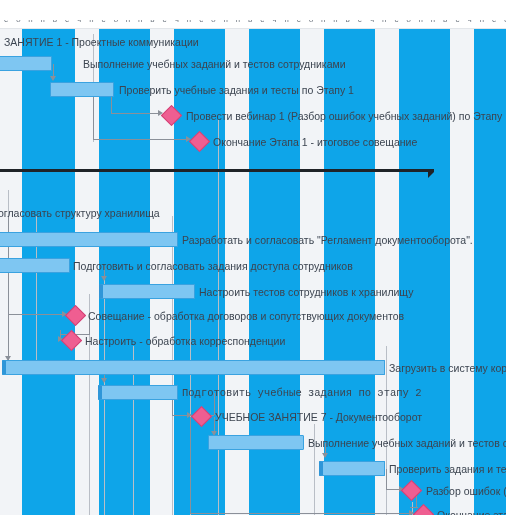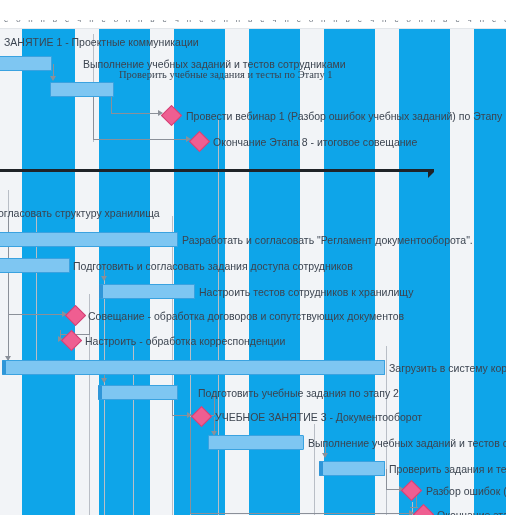--- a/index.html
+++ b/index.html
@@ -187,44 +187,44 @@
       <div class="link h" style="left: 190px; top: 493px; width: 222px;"></div>
       <div class="arrow-r" style="left: 409px; top: 490px;"></div>
       <div class="link v" style="left: 412px; top: 501px; height: 14px;"></div>
     </div>
 
   <div id="rows">
       <div class="lbl" style="left: 4px; top: 16px;">ЗАНЯТИЕ 1 - Проектные коммуникации</div>
       <div class="bar" style="left: -20px; top: 36px; width: 72px;"></div>
       <div class="lbl" style="left: 56px; top: 38px; padding-left: 27px;">Выполнение учебных заданий и тестов сотрудниками</div>
       <div class="bar" style="left: 50px; top: 62px; width: 64px;"></div>
-      <div class="lbl" style="left: 119px; top: 49px; font-family: Liberation Serif, serif;">Проверить учебные задания и тесты по Этапу 1</div>
+      <div class="lbl" style="left: 119px; top: 64px;">Проверить учебные задания и тесты по Этапу 1</div>
       <div class="milestone" style="left: 164px; top: 88px;"></div>
       <div class="lbl" style="left: 186px; top: 90px;">Провести вебинар 1 (Разбор ошибок учебных заданий) по Этапу 1</div>
       <div class="milestone" style="left: 192px; top: 114px;"></div>
-      <div class="lbl" style="left: 213px; top: 116px;">Окончание Этапа 8 - итоговое совещание</div>
+      <div class="lbl" style="left: 213px; top: 116px;">Окончание Этапа 1 - итоговое совещание</div>
       <div class="summary-line" style="left: -8px; top: 149px; width: 442px;"></div>
       <div class="summary-cap" style="left: 428px; top: 152px;"></div>
       <div class="lbl" style="left: -2px; top: 187px;">огласовать структуру хранилища</div>
       <div class="bar" style="left: -20px; top: 212px; width: 198px;"></div>
       <div class="lbl" style="left: 182px; top: 214px;">Разработать и согласовать "Регламент документооборота".</div>
       <div class="bar" style="left: -20px; top: 238px; width: 90px;"></div>
       <div class="lbl" style="left: 73px; top: 240px;">Подготовить и согласовать задания доступа сотрудников</div>
       <div class="bar capped" style="left: 99px; top: 264px; width: 96px;"></div>
       <div class="lbl" style="left: 199px; top: 266px;">Настроить тестов сотрудников к хранилищу</div>
       <div class="milestone" style="left: 68px; top: 288px;"></div>
       <div class="lbl" style="left: 88px; top: 290px;">Совещание - обработка договоров и сопутствующих документов</div>
       <div class="milestone" style="left: 64px; top: 313px;"></div>
       <div class="lbl" style="left: 85px; top: 315px;">Настроить - обработка корреспонденции</div>
       <div class="bar capped" style="left: 2px; top: 340px; width: 383px;"></div>
       <div class="lbl" style="left: 389px; top: 342px;">Загрузить в систему корр</div>
       <div class="bar capped" style="left: 98px; top: 365px; width: 80px;"></div>
-      <div class="lbl" style="left: 198px; top: 367px;">Подготовить учебные задания по этапу 2</div>
+      <div class="lbl" style="left: 182px; top: 367px; font-family: Liberation Mono, monospace;">Подготовить учебные задания по этапу 2</div>
       <div class="milestone" style="left: 194px; top: 389px;"></div>
-      <div class="lbl" style="left: 215px; top: 391px;">УЧЕБНОЕ ЗАНЯТИЕ 3 - Документооборот</div>
+      <div class="lbl" style="left: 215px; top: 391px;">УЧЕБНОЕ ЗАНЯТИЕ 7 - Документооборот</div>
       <div class="bar" style="left: 208px; top: 415px; width: 96px;"></div>
       <div class="lbl" style="left: 308px; top: 417px;">Выполнение учебных заданий и тестов сот</div>
       <div class="bar capped" style="left: 319px; top: 441px; width: 66px;"></div>
       <div class="lbl" style="left: 389px; top: 443px;">Проверить задания и тес</div>
       <div class="milestone" style="left: 404px; top: 463px;"></div>
       <div class="lbl" style="left: 426px; top: 465px;">Разбор ошибок (Ве</div>
       <div class="milestone" style="left: 416px; top: 487px;"></div>
       <div class="lbl" style="left: 437px; top: 489px;">Окончание эта</div>
     </div>
 

